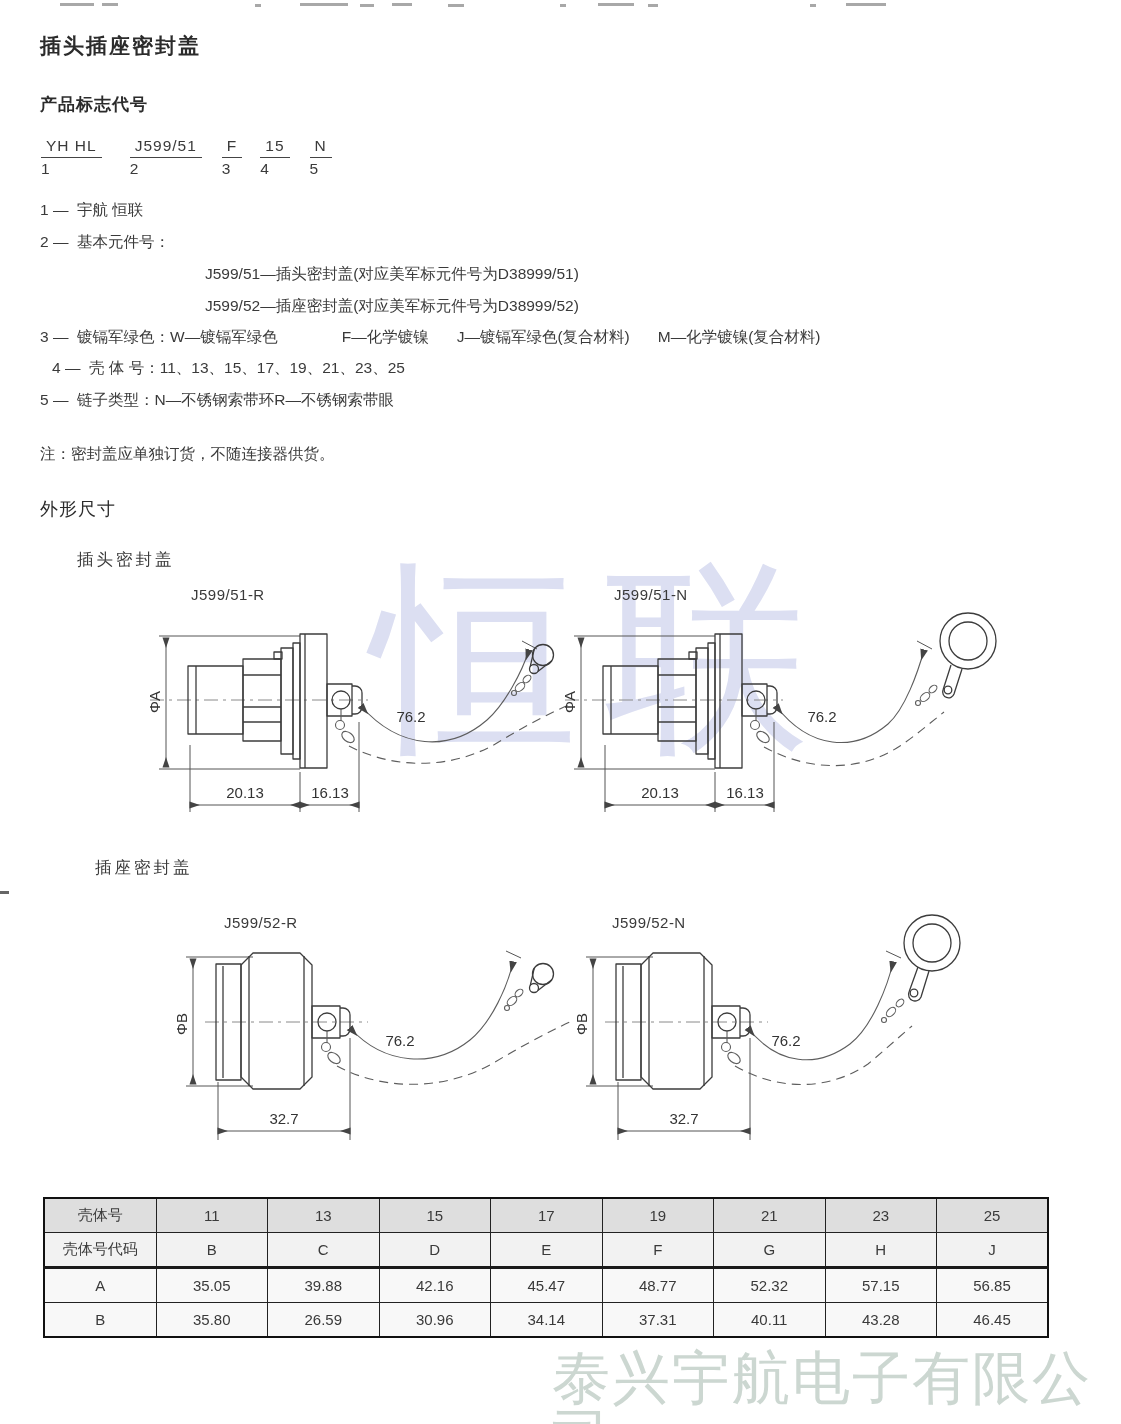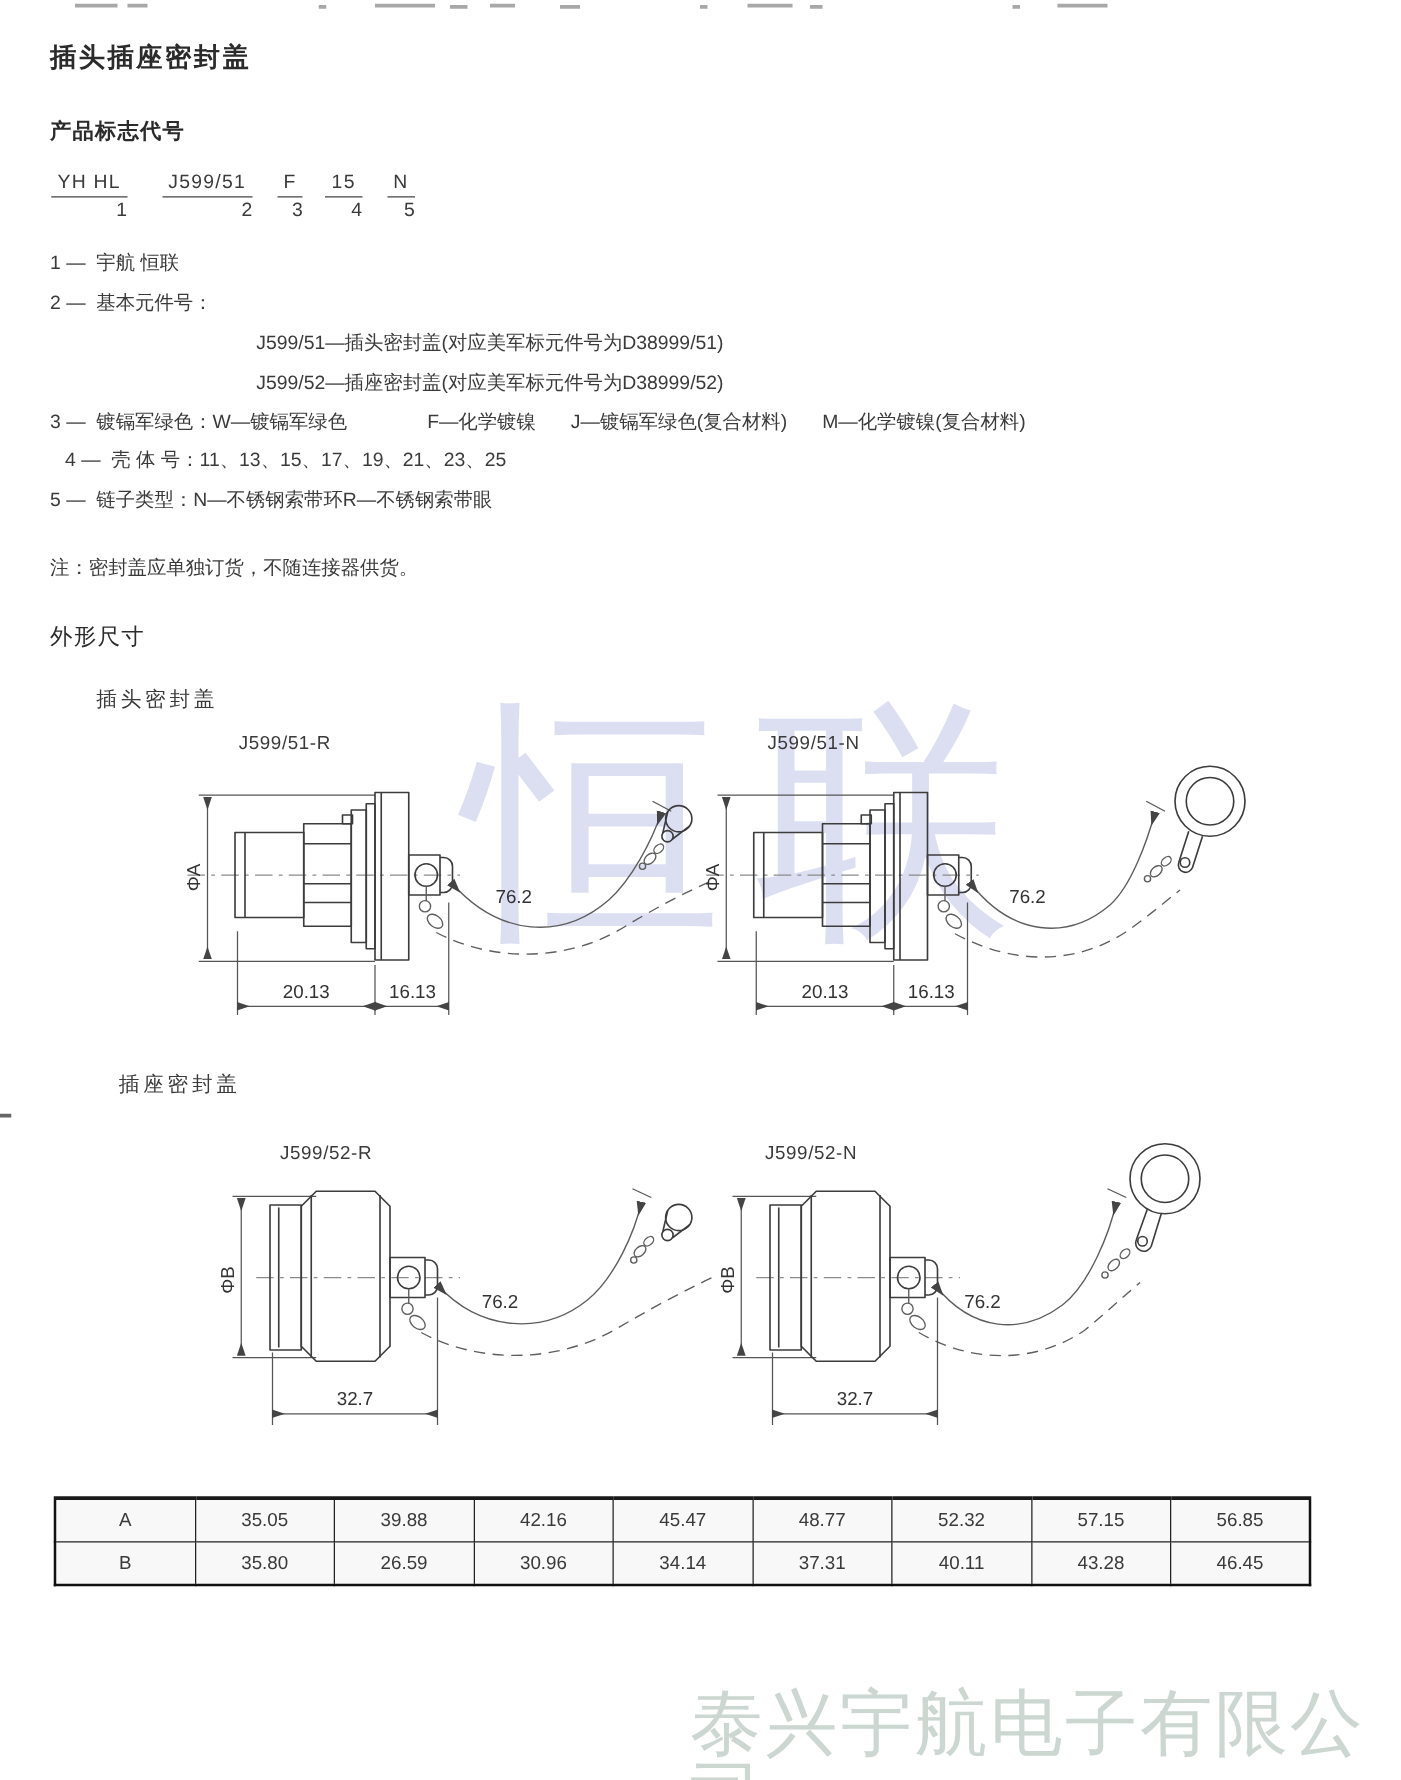--- a/index.html
+++ b/index.html
@@ -10,21 +10,21 @@
   .abs{position:absolute}
   .txt{white-space:nowrap}
   .h1{font-size:21px;font-weight:700;letter-spacing:2px;color:#2b2b2b}
   .h2{font-size:17px;font-weight:700;letter-spacing:1px;color:#2b2b2b}
   .h3{font-size:18px;font-weight:400;letter-spacing:1px;color:#2b2b2b}
   .body-t{font-size:15.5px;color:#3a3a3a}
   .grp{font-size:16.5px;letter-spacing:3px;color:#3a3a3a}
   .dlabel{font-size:15px;letter-spacing:.5px;color:#3a3a3a}
   
   .codeline{display:flex;align-items:flex-start}
-  .seg{display:inline-block;text-align:right}
+  .seg{display:inline-block;text-align:left}
   .seg .t{display:block;border-bottom:1.6px solid #444;padding:0 5px 2px;font-size:15.5px;letter-spacing:1px;color:#3a3a3a}
   .seg .n{display:block;padding-top:2px;font-size:15.5px;color:#3a3a3a}
   .seg1{margin-right:28px}.seg2{margin-right:20px}.seg3{margin-right:18px}.seg4{margin-right:20px}
   .opt2{margin-left:64px}.opt3{margin-left:28px}.opt4{margin-left:28px}
   .opt5b{}
   
   .wm-center{font-size:205px;line-height:1;color:#dcdff2;letter-spacing:28px;font-weight:400;
     font-family:"DejaVu Serif","Liberation Serif",serif;z-index:0;user-select:none}
   .wm-footer{font-size:58px;line-height:1;color:#ccd7d1;letter-spacing:2px;
     font-family:"Liberation Serif","DejaVu Serif",serif;z-index:0;user-select:none}
@@ -357,20 +357,42 @@
       <col>
       <col>
       <col>
       <col>
       <col>
       <col>
       <col>
       <col>
   </colgroup>
   <tbody>
+      <tr class="r1">
+    <td>壳体号</td>
+    <td>11</td>
+    <td>13</td>
+    <td>15</td>
+    <td>17</td>
+    <td>19</td>
+    <td>21</td>
+    <td>23</td>
+    <td>25</td>
+  </tr>
+  <tr class="r2">
+    <td>壳体号代码</td>
+    <td>B</td>
+    <td>C</td>
+    <td>D</td>
+    <td>E</td>
+    <td>F</td>
+    <td>G</td>
+    <td>H</td>
+    <td>J</td>
+  </tr>
   <tr class="r3">
     <td>A</td>
     <td>35.05</td>
     <td>39.88</td>
     <td>42.16</td>
     <td>45.47</td>
     <td>48.77</td>
     <td>52.32</td>
     <td>57.15</td>
     <td>56.85</td>

